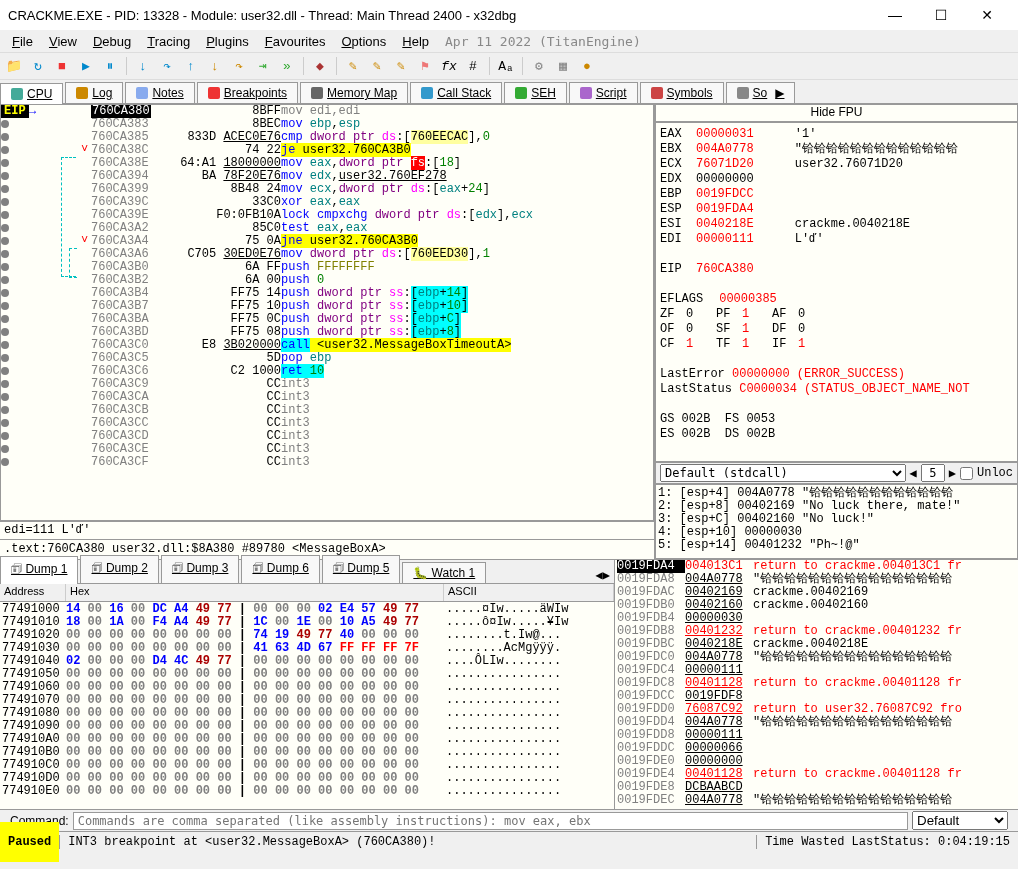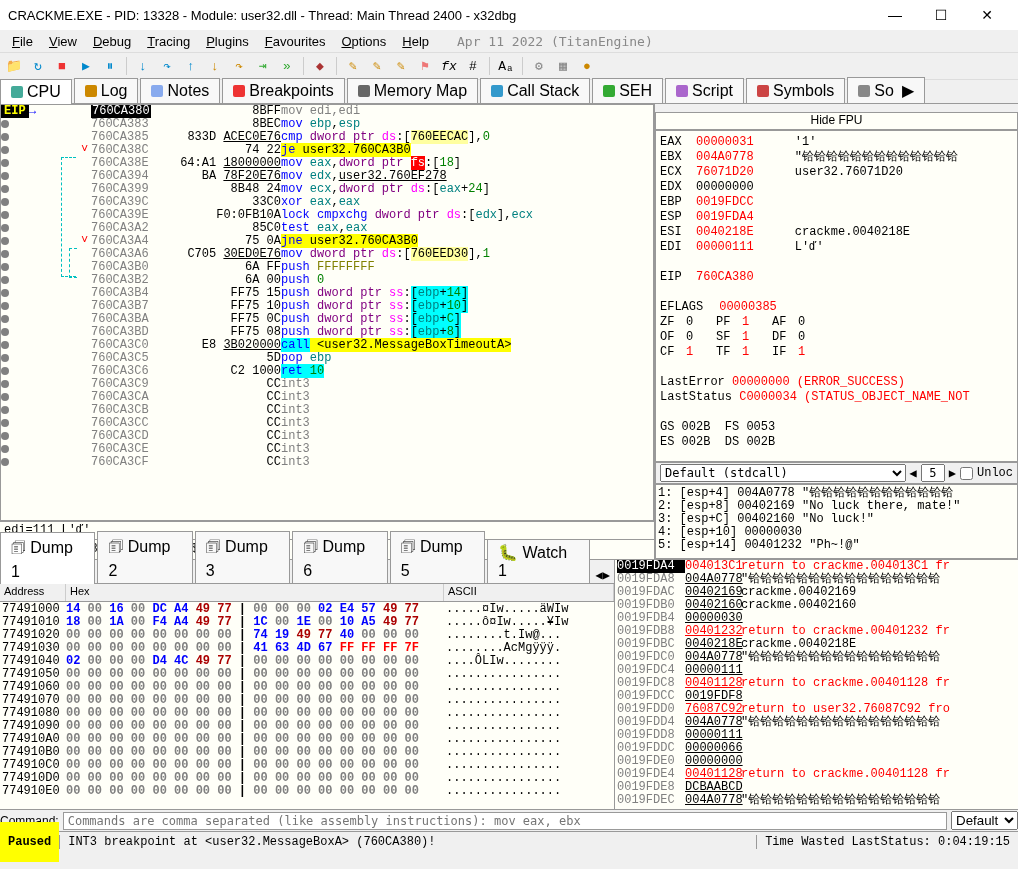--- a/index.html
+++ b/index.html
@@ -3,43 +3,43 @@
 <meta charset="utf-8">
 <style>
 * { box-sizing: border-box; margin: 0; padding: 0; }
 body { font-family: "Consolas", "Courier New", monospace; font-size: 12px; background: #f0f0f0; width: 1018px; height: 869px; overflow: hidden; position: relative; }
 .titlebar { height: 30px; background: #fff; display: flex; align-items: center; padding: 0 8px; font-family: "Segoe UI", sans-serif; font-size: 13px; }
 .titlebar .title { flex: 1; }
 .titlebar .winbtn { width: 46px; height: 30px; display: flex; align-items: center; justify-content: center; font-size: 14px; cursor: pointer; }
 .menubar { height: 22px; background: #f0f0f0; display: flex; align-items: center; padding: 0 4px; font-family: "Segoe UI", sans-serif; font-size: 13px; gap: 0; }
 .menubar .menuitem { padding: 2px 8px; cursor: pointer; }
 .menubar .menuitem u { text-decoration: underline; }
-.menubar .date { color: #888; margin-left: 20px; font-family: monospace; }
+.menubar .date { color: #888; margin-left: 8px; font-family: monospace; }
 .toolbar { height: 28px; background: #f0f0f0; border-top: 1px solid #ddd; border-bottom: 1px solid #ddd; display: flex; align-items: center; padding: 0 4px; gap: 4px; }
 .toolbar .tbtn { width: 20px; height: 20px; display: flex; align-items: center; justify-content: center; cursor: pointer; font-size: 13px; }
 .toolbar .sep { width: 1px; height: 18px; background: #ccc; margin: 0 2px; }
 .tabbar { height: 24px; background: #f0f0f0; display: flex; align-items: flex-end; border-bottom: 1px solid #999; }
-.tab { padding: 3px 10px; border: 1px solid #999; border-bottom: none; background: #f8f8f8; margin-right: 2px; cursor: pointer; display: flex; align-items: center; gap: 4px; font-family: "Segoe UI", sans-serif; font-size: 16px; }
+.tab { padding: 3px 10px; border: 1px solid #999; border-bottom: none; background: #f8f8f8; margin-right: 2px; cursor: pointer; display: flex; align-items: center; gap: 4px; font-family: "Segoe UI", sans-serif; font-size: 12px; text-decoration: underline; }
 .tab.active { background: #fff; position: relative; top: 1px; }
 .tab .icon { width: 12px; height: 12px; display: inline-block; }
 .main-area { display: flex; height: 455px; }
 .cpu-left { width: 655px; display: flex; flex-direction: column; border-right: 1px solid #999; }
 .disasm { flex: 1; background: #fffff8; overflow: hidden; position: relative; border: 1px solid #999; }
 .disasm-scroll { overflow: hidden; height: 100%; }
 .disasm-row { display: flex; height: 13px; line-height: 13px; white-space: pre; }
 .dcol-arrow { width: 90px; position: relative; }
 .dcol-addr { width: 70px; color: #808080; }
 .bp-dot { width: 8px; height: 8px; border-radius: 50%; background: #808080; display: inline-block; vertical-align: middle; }
 .dcol-bytes { width: 120px; color: #000; text-align: right; }
 .dcol-disasm { flex: 1; }
 .eip-badge { position: absolute; left: 0; top: 0; background: #000; color: #ff0; padding: 0 3px; font-weight: bold; }
 .addr-active { background: #000; color: #fff; padding: 0 1px; }
 .info1 { height: 18px; background: #fffff8; border-top: 1px solid #999; padding: 1px 4px; }
 .info2 { height: 20px; background: #fffff8; border-top: 1px solid #999; padding: 2px 4px; }
-.cpu-right { flex: 1; display: flex; flex-direction: column; margin-top: 8px; }
+.cpu-right { flex: 1; display: flex; flex-direction: column; }
 .hidefpu { height: 18px; text-align: center; background: #fffff8; border: 1px solid #999; cursor: pointer; font-family: "Segoe UI", sans-serif; }
 .regs { flex: 1; background: #fffff8; border: 1px solid #999; padding: 4px; overflow: hidden; white-space: pre; line-height: 15px; }
 .regs .rname { color: #000; display: inline-block; width: 36px; }
 .regs .rval { color: #f00; display: inline-block; width: 70px; }
 .regs .rval0 { color: #000; display: inline-block; width: 70px; }
 .regs .rcomment { color: #000; }
 .args-bar { height: 22px; background: #f0f0f0; border: 1px solid #999; display: flex; align-items: center; padding: 0 4px; gap: 4px; }
 .args-bar select, .args-bar input { font-family: monospace; font-size: 12px; }
 .args { background: #fffff8; border: 1px solid #999; padding: 2px; height: 75px; overflow: hidden; white-space: pre; line-height: 13px; }
 .bottom-area { display: flex; height: 250px; border-top: 1px solid #999; }
@@ -49,23 +49,23 @@
 .dump-hdr div { padding: 1px 4px; border-right: 1px solid #ccc; }
 .dump-body { flex: 1; background: #fffff8; overflow: hidden; white-space: pre; line-height: 13px; padding: 1px 2px; }
 .dump-row { display: flex; }
 .da { width: 64px; color: #000; }
 .dh { width: 380px; font-weight: bold; }
 .das { flex: 1; color: #000; }
 .stack-panel { flex: 1; background: #fffff8; overflow: hidden; white-space: pre; line-height: 13px; }
 .stack-row { display: flex; padding: 0 2px; }
 .sa { width: 68px; color: #808080; }
 .sa.active { background: #000; color: #fff; }
-.sv { width: 56px; }
+.sv { width: 68px; }
 .sc { flex: 1; }
-.cmdbar { height: 22px; display: flex; align-items: center; background: #f0f0f0; border-top: 1px solid #999; padding: 0 0; gap: 4px; font-family: "Segoe UI", sans-serif; }
+.cmdbar { height: 22px; display: flex; align-items: center; background: #f0f0f0; border-top: 1px solid #999; padding: 0 10px; gap: 4px; font-family: "Segoe UI", sans-serif; }
 .cmdbar input { flex: 1; font-family: monospace; font-size: 12px; border: 1px solid #999; padding: 1px 4px; }
 .statusbar { height: 20px; display: flex; align-items: center; background: #f0f0f0; border-top: 1px solid #999; font-size: 12px; }
 .status-paused { background: #ff0; padding: 13px 8px; font-weight: bold; }
 .status-msg { flex: 1; padding: 0 8px; border-left: 1px solid #999; }
 .status-time { padding: 0 8px; border-left: 1px solid #999; }
 .red { color: #f00; }
 .blue { color: #00f; }
 .black { color: #000; }
 .gray { color: #808080; }
 .hl-yellow { background: #ff0; }
@@ -225,21 +225,21 @@
   </div>
           <div class="disasm-row">
     <div class="dcol-arrow"><span class="bp-dot" style="background:#808080"></span></div>
     <div class="dcol-addr">760CA3B2</div>
     <div class="dcol-bytes">6A 00</div>
     <div class="dcol-disasm"><span class="mn">push</span> <span class="num">0</span></div>
   </div>
           <div class="disasm-row">
     <div class="dcol-arrow"><span class="bp-dot" style="background:#808080"></span></div>
     <div class="dcol-addr">760CA3B4</div>
-    <div class="dcol-bytes">FF75 15</div>
+    <div class="dcol-bytes">FF75 14</div>
     <div class="dcol-disasm"><span class="mn">push</span> <span class="ptr">dword ptr</span> <span class="seg">ss</span>:<span class="hl-cyan">[<span class="reg">ebp</span>+<span class="num">14</span>]</span></div>
   </div>
           <div class="disasm-row">
     <div class="dcol-arrow"><span class="bp-dot" style="background:#808080"></span></div>
     <div class="dcol-addr">760CA3B7</div>
     <div class="dcol-bytes">FF75 10</div>
     <div class="dcol-disasm"><span class="mn">push</span> <span class="ptr">dword ptr</span> <span class="seg">ss</span>:<span class="hl-cyan">[<span class="reg">ebp</span>+<span class="num">10</span>]</span></div>
   </div>
           <div class="disasm-row">
     <div class="dcol-arrow"><span class="bp-dot" style="background:#808080"></span></div>
@@ -353,20 +353,20 @@
       <div style="flex:1">ASCII</div>
     </div>
     <div class="dump-body" id="dump"><div class="dump-row"><span class="da">77491000</span><span class="dh"><span class="blue">14</span> <span class="gray">00</span> <span class="blue">16</span> <span class="gray">00</span> <span class="blue">DC</span> <span class="blue">A4</span> <span style="color:#a00">49</span> <span style="color:#a00">77</span> | <span class="gray">00</span> <span class="gray">00</span> <span class="gray">00</span> <span class="blue">02</span> <span class="blue">E4</span> <span class="blue">57</span> <span style="color:#a00">49</span> <span style="color:#a00">77</span></span><span class="das">.....¤Iw.....äWIw</span></div><div class="dump-row"><span class="da">77491010</span><span class="dh"><span class="blue">18</span> <span class="gray">00</span> <span class="blue">1A</span> <span class="gray">00</span> <span class="blue">F4</span> <span class="blue">A4</span> <span style="color:#a00">49</span> <span style="color:#a00">77</span> | <span class="blue">1C</span> <span class="gray">00</span> <span class="blue">1E</span> <span class="gray">00</span> <span class="blue">10</span> <span class="blue">A5</span> <span style="color:#a00">49</span> <span style="color:#a00">77</span></span><span class="das">.....ô¤Iw.....¥Iw</span></div><div class="dump-row"><span class="da">77491020</span><span class="dh"><span class="gray">00</span> <span class="gray">00</span> <span class="gray">00</span> <span class="gray">00</span> <span class="gray">00</span> <span class="gray">00</span> <span class="gray">00</span> <span class="gray">00</span> | <span class="blue">74</span> <span class="blue">19</span> <span style="color:#a00">49</span> <span style="color:#a00">77</span> <span class="blue">40</span> <span class="gray">00</span> <span class="gray">00</span> <span class="gray">00</span></span><span class="das">........t.Iw@...</span></div><div class="dump-row"><span class="da">77491030</span><span class="dh"><span class="gray">00</span> <span class="gray">00</span> <span class="gray">00</span> <span class="gray">00</span> <span class="gray">00</span> <span class="gray">00</span> <span class="gray">00</span> <span class="gray">00</span> | <span class="blue">41</span> <span class="blue">63</span> <span class="blue">4D</span> <span class="blue">67</span> <span class="red">FF</span> <span class="red">FF</span> <span class="red">FF</span> <span class="red">7F</span></span><span class="das">........AcMgÿÿÿ.</span></div><div class="dump-row"><span class="da">77491040</span><span class="dh"><span class="blue">02</span> <span class="gray">00</span> <span class="gray">00</span> <span class="gray">00</span> <span class="blue">D4</span> <span class="blue">4C</span> <span style="color:#a00">49</span> <span style="color:#a00">77</span> | <span class="gray">00</span> <span class="gray">00</span> <span class="gray">00</span> <span class="gray">00</span> <span class="gray">00</span> <span class="gray">00</span> <span class="gray">00</span> <span class="gray">00</span></span><span class="das">....ÔLIw........</span></div><div class="dump-row"><span class="da">77491050</span><span class="dh"><span class="gray">00</span> <span class="gray">00</span> <span class="gray">00</span> <span class="gray">00</span> <span class="gray">00</span> <span class="gray">00</span> <span class="gray">00</span> <span class="gray">00</span> | <span class="gray">00</span> <span class="gray">00</span> <span class="gray">00</span> <span class="gray">00</span> <span class="gray">00</span> <span class="gray">00</span> <span class="gray">00</span> <span class="gray">00</span></span><span class="das">................</span></div><div class="dump-row"><span class="da">77491060</span><span class="dh"><span class="gray">00</span> <span class="gray">00</span> <span class="gray">00</span> <span class="gray">00</span> <span class="gray">00</span> <span class="gray">00</span> <span class="gray">00</span> <span class="gray">00</span> | <span class="gray">00</span> <span class="gray">00</span> <span class="gray">00</span> <span class="gray">00</span> <span class="gray">00</span> <span class="gray">00</span> <span class="gray">00</span> <span class="gray">00</span></span><span class="das">................</span></div><div class="dump-row"><span class="da">77491070</span><span class="dh"><span class="gray">00</span> <span class="gray">00</span> <span class="gray">00</span> <span class="gray">00</span> <span class="gray">00</span> <span class="gray">00</span> <span class="gray">00</span> <span class="gray">00</span> | <span class="gray">00</span> <span class="gray">00</span> <span class="gray">00</span> <span class="gray">00</span> <span class="gray">00</span> <span class="gray">00</span> <span class="gray">00</span> <span class="gray">00</span></span><span class="das">................</span></div><div class="dump-row"><span class="da">77491080</span><span class="dh"><span class="gray">00</span> <span class="gray">00</span> <span class="gray">00</span> <span class="gray">00</span> <span class="gray">00</span> <span class="gray">00</span> <span class="gray">00</span> <span class="gray">00</span> | <span class="gray">00</span> <span class="gray">00</span> <span class="gray">00</span> <span class="gray">00</span> <span class="gray">00</span> <span class="gray">00</span> <span class="gray">00</span> <span class="gray">00</span></span><span class="das">................</span></div><div class="dump-row"><span class="da">77491090</span><span class="dh"><span class="gray">00</span> <span class="gray">00</span> <span class="gray">00</span> <span class="gray">00</span> <span class="gray">00</span> <span class="gray">00</span> <span class="gray">00</span> <span class="gray">00</span> | <span class="gray">00</span> <span class="gray">00</span> <span class="gray">00</span> <span class="gray">00</span> <span class="gray">00</span> <span class="gray">00</span> <span class="gray">00</span> <span class="gray">00</span></span><span class="das">................</span></div><div class="dump-row"><span class="da">774910A0</span><span class="dh"><span class="gray">00</span> <span class="gray">00</span> <span class="gray">00</span> <span class="gray">00</span> <span class="gray">00</span> <span class="gray">00</span> <span class="gray">00</span> <span class="gray">00</span> | <span class="gray">00</span> <span class="gray">00</span> <span class="gray">00</span> <span class="gray">00</span> <span class="gray">00</span> <span class="gray">00</span> <span class="gray">00</span> <span class="gray">00</span></span><span class="das">................</span></div><div class="dump-row"><span class="da">774910B0</span><span class="dh"><span class="gray">00</span> <span class="gray">00</span> <span class="gray">00</span> <span class="gray">00</span> <span class="gray">00</span> <span class="gray">00</span> <span class="gray">00</span> <span class="gray">00</span> | <span class="gray">00</span> <span class="gray">00</span> <span class="gray">00</span> <span class="gray">00</span> <span class="gray">00</span> <span class="gray">00</span> <span class="gray">00</span> <span class="gray">00</span></span><span class="das">................</span></div><div class="dump-row"><span class="da">774910C0</span><span class="dh"><span class="gray">00</span> <span class="gray">00</span> <span class="gray">00</span> <span class="gray">00</span> <span class="gray">00</span> <span class="gray">00</span> <span class="gray">00</span> <span class="gray">00</span> | <span class="gray">00</span> <span class="gray">00</span> <span class="gray">00</span> <span class="gray">00</span> <span class="gray">00</span> <span class="gray">00</span> <span class="gray">00</span> <span class="gray">00</span></span><span class="das">................</span></div><div class="dump-row"><span class="da">774910D0</span><span class="dh"><span class="gray">00</span> <span class="gray">00</span> <span class="gray">00</span> <span class="gray">00</span> <span class="gray">00</span> <span class="gray">00</span> <span class="gray">00</span> <span class="gray">00</span> | <span class="gray">00</span> <span class="gray">00</span> <span class="gray">00</span> <span class="gray">00</span> <span class="gray">00</span> <span class="gray">00</span> <span class="gray">00</span> <span class="gray">00</span></span><span class="das">................</span></div><div class="dump-row"><span class="da">774910E0</span><span class="dh"><span class="gray">00</span> <span class="gray">00</span> <span class="gray">00</span> <span class="gray">00</span> <span class="gray">00</span> <span class="gray">00</span> <span class="gray">00</span> <span class="gray">00</span> | <span class="gray">00</span> <span class="gray">00</span> <span class="gray">00</span> <span class="gray">00</span> <span class="gray">00</span> <span class="gray">00</span> <span class="gray">00</span> <span class="gray">00</span></span><span class="das">................</span></div></div>
   </div>
   <div class="stack-panel" id="stack"><div class="stack-row"><span class="sa active">0019FDA4</span><span class="sv red" style="">004013C1</span><span class="sc red">return to crackme.004013C1 fr</span></div><div class="stack-row"><span class="sa ">0019FDA8</span><span class="sv " style="text-decoration:underline">004A0778</span><span class="sc ">"铪铪铪铪铪铪铪铪铪铪铪铪铪铪铪铪</span></div><div class="stack-row"><span class="sa ">0019FDAC</span><span class="sv " style="text-decoration:underline">00402169</span><span class="sc ">crackme.00402169</span></div><div class="stack-row"><span class="sa ">0019FDB0</span><span class="sv " style="text-decoration:underline">00402160</span><span class="sc ">crackme.00402160</span></div><div class="stack-row"><span class="sa ">0019FDB4</span><span class="sv " style="text-decoration:underline">00000030</span><span class="sc "></span></div><div class="stack-row"><span class="sa ">0019FDB8</span><span class="sv red" style="text-decoration:underline">00401232</span><span class="sc red">return to crackme.00401232 fr</span></div><div class="stack-row"><span class="sa ">0019FDBC</span><span class="sv " style="text-decoration:underline">0040218E</span><span class="sc ">crackme.0040218E</span></div><div class="stack-row"><span class="sa ">0019FDC0</span><span class="sv " style="text-decoration:underline">004A0778</span><span class="sc ">"铪铪铪铪铪铪铪铪铪铪铪铪铪铪铪铪</span></div><div class="stack-row"><span class="sa ">0019FDC4</span><span class="sv " style="text-decoration:underline">00000111</span><span class="sc "></span></div><div class="stack-row"><span class="sa ">0019FDC8</span><span class="sv red" style="text-decoration:underline">00401128</span><span class="sc red">return to crackme.00401128 fr</span></div><div class="stack-row"><span class="sa ">0019FDCC</span><span class="sv " style="text-decoration:underline">0019FDF8</span><span class="sc "></span></div><div class="stack-row"><span class="sa ">0019FDD0</span><span class="sv red" style="text-decoration:underline">76087C92</span><span class="sc red">return to user32.76087C92 fro</span></div><div class="stack-row"><span class="sa ">0019FDD4</span><span class="sv " style="text-decoration:underline">004A0778</span><span class="sc ">"铪铪铪铪铪铪铪铪铪铪铪铪铪铪铪铪</span></div><div class="stack-row"><span class="sa ">0019FDD8</span><span class="sv " style="text-decoration:underline">00000111</span><span class="sc "></span></div><div class="stack-row"><span class="sa ">0019FDDC</span><span class="sv " style="text-decoration:underline">00000066</span><span class="sc "></span></div><div class="stack-row"><span class="sa ">0019FDE0</span><span class="sv " style="text-decoration:underline">00000000</span><span class="sc "></span></div><div class="stack-row"><span class="sa ">0019FDE4</span><span class="sv red" style="text-decoration:underline">00401128</span><span class="sc red">return to crackme.00401128 fr</span></div><div class="stack-row"><span class="sa ">0019FDE8</span><span class="sv " style="text-decoration:underline">DCBAABCD</span><span class="sc "></span></div><div class="stack-row"><span class="sa ">0019FDEC</span><span class="sv " style="text-decoration:underline">004A0778</span><span class="sc ">"铪铪铪铪铪铪铪铪铪铪铪铪铪铪铪铪</span></div></div>
 </div>
 
 <div class="cmdbar">
   <span>Command:</span>
   <input type="text" placeholder="Commands are comma separated (like assembly instructions): mov eax, ebx" style="">
-  <select style="width:67px"><option>Default</option></select>
+  <select style="width:96px"><option>Default</option></select>
 </div>
 
 <div class="statusbar">
   <span class="status-paused">Paused</span>
   <span class="status-msg">INT3 breakpoint at &lt;user32.MessageBoxA&gt; (760CA380)!</span>
   <span class="status-time">Time Wasted LastStatus: 0:04:19:15</span>
 </div>
 
 </body></html>

